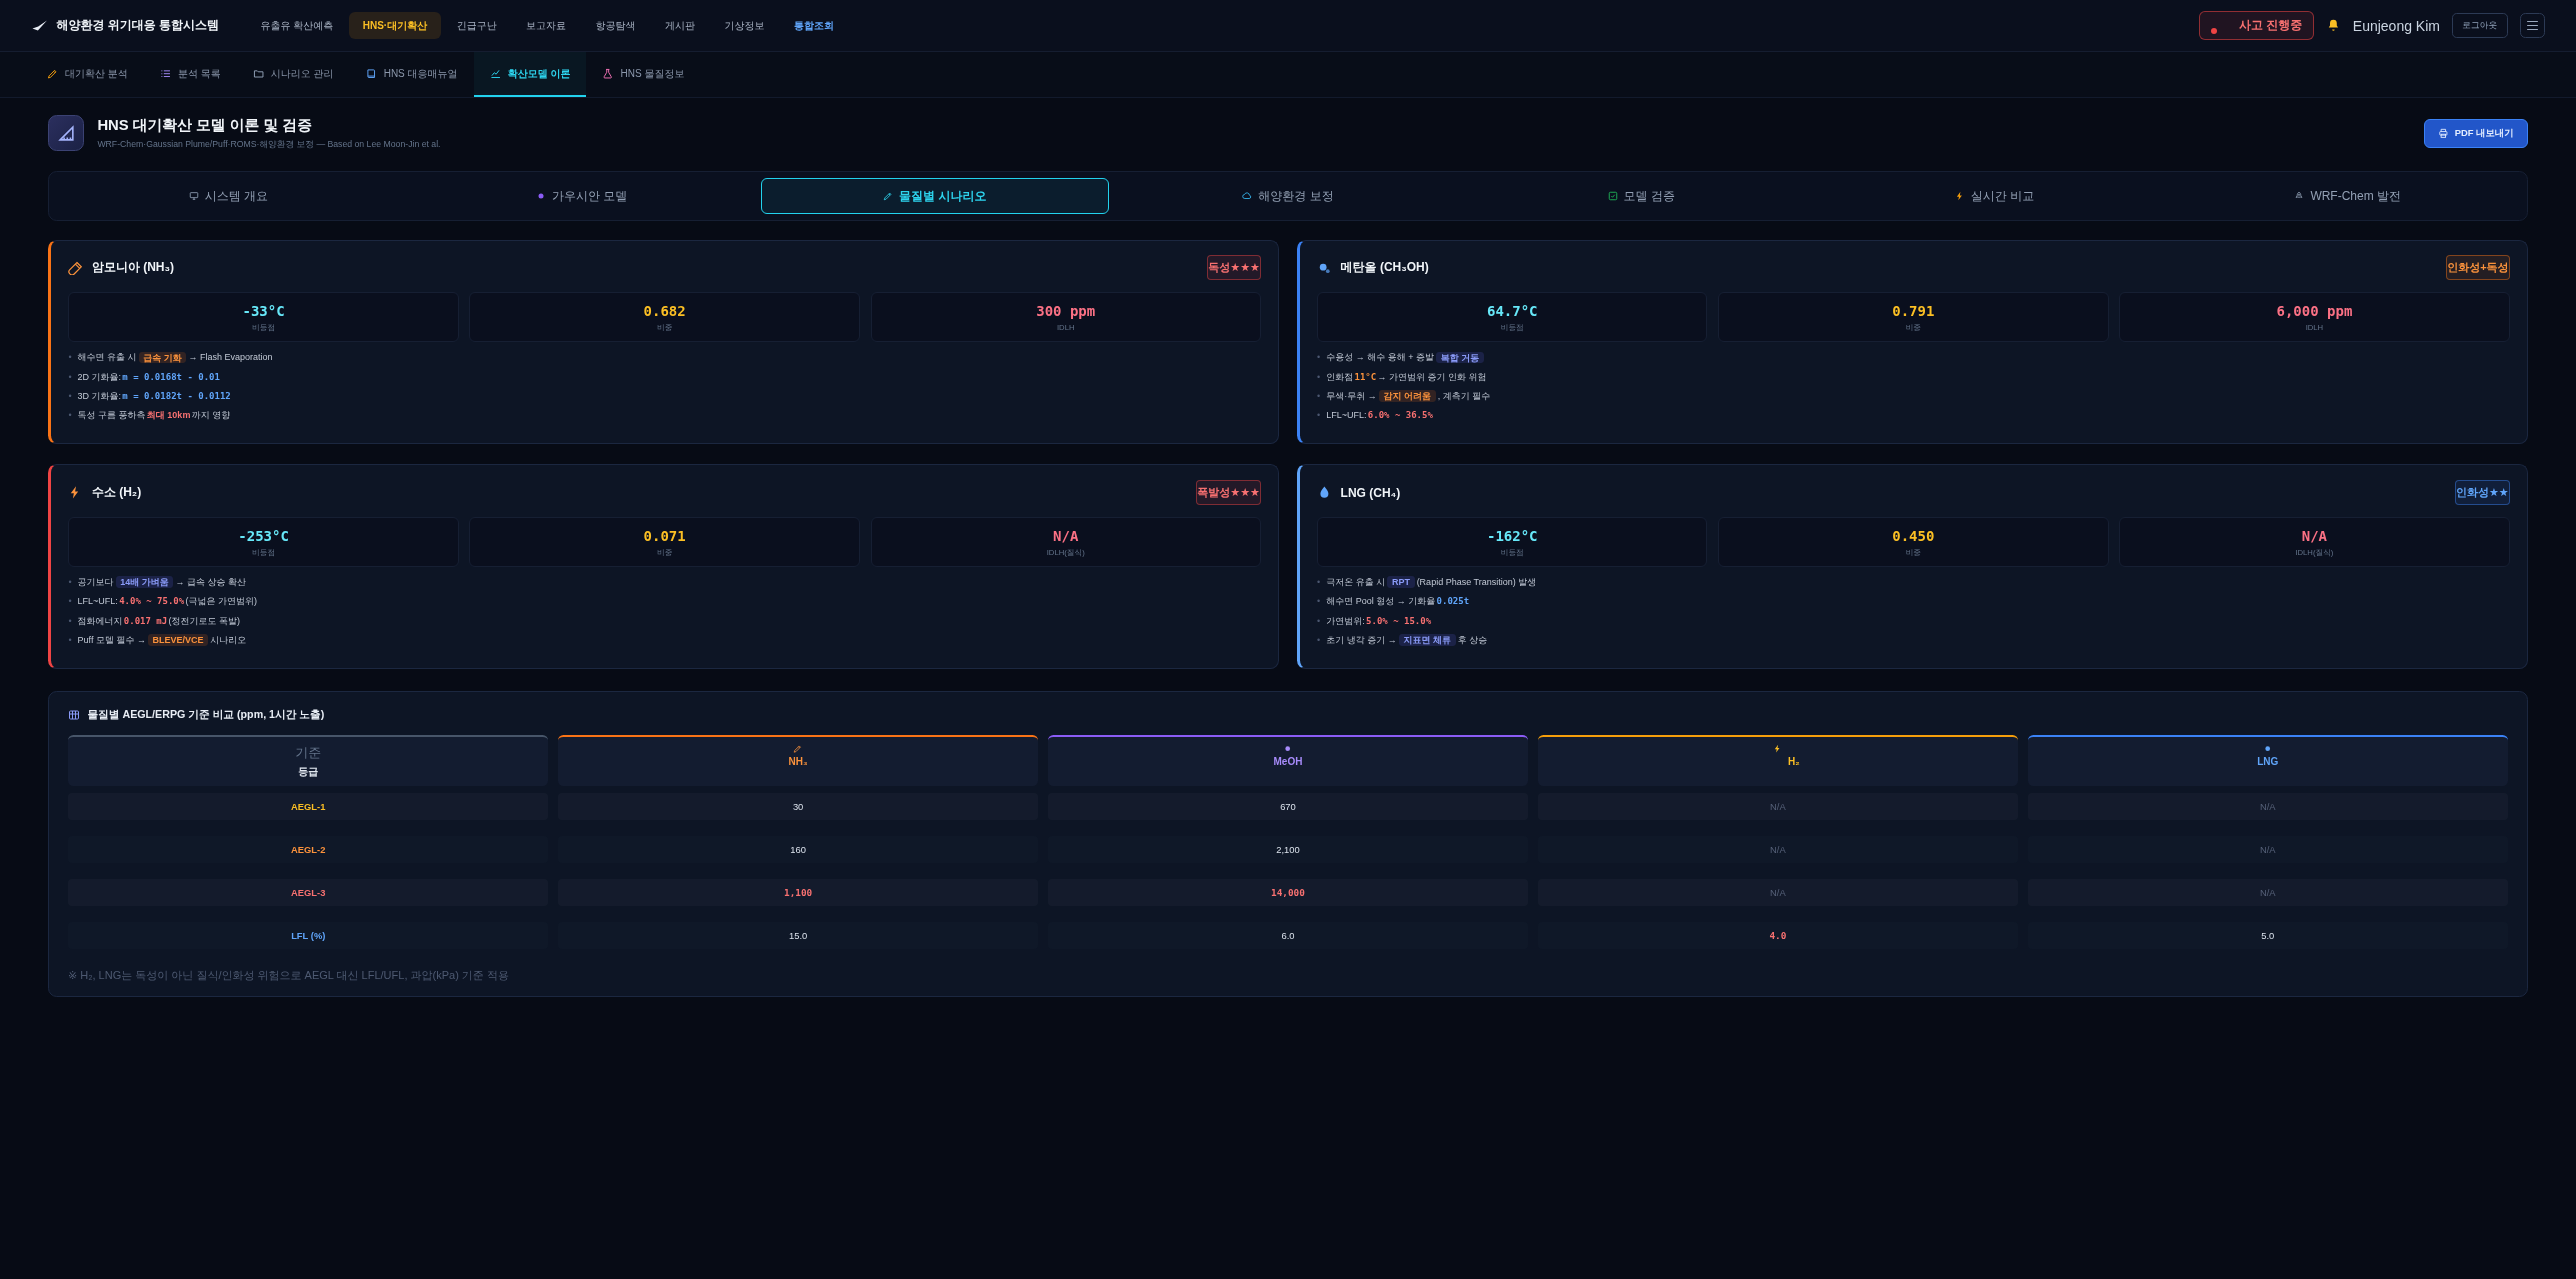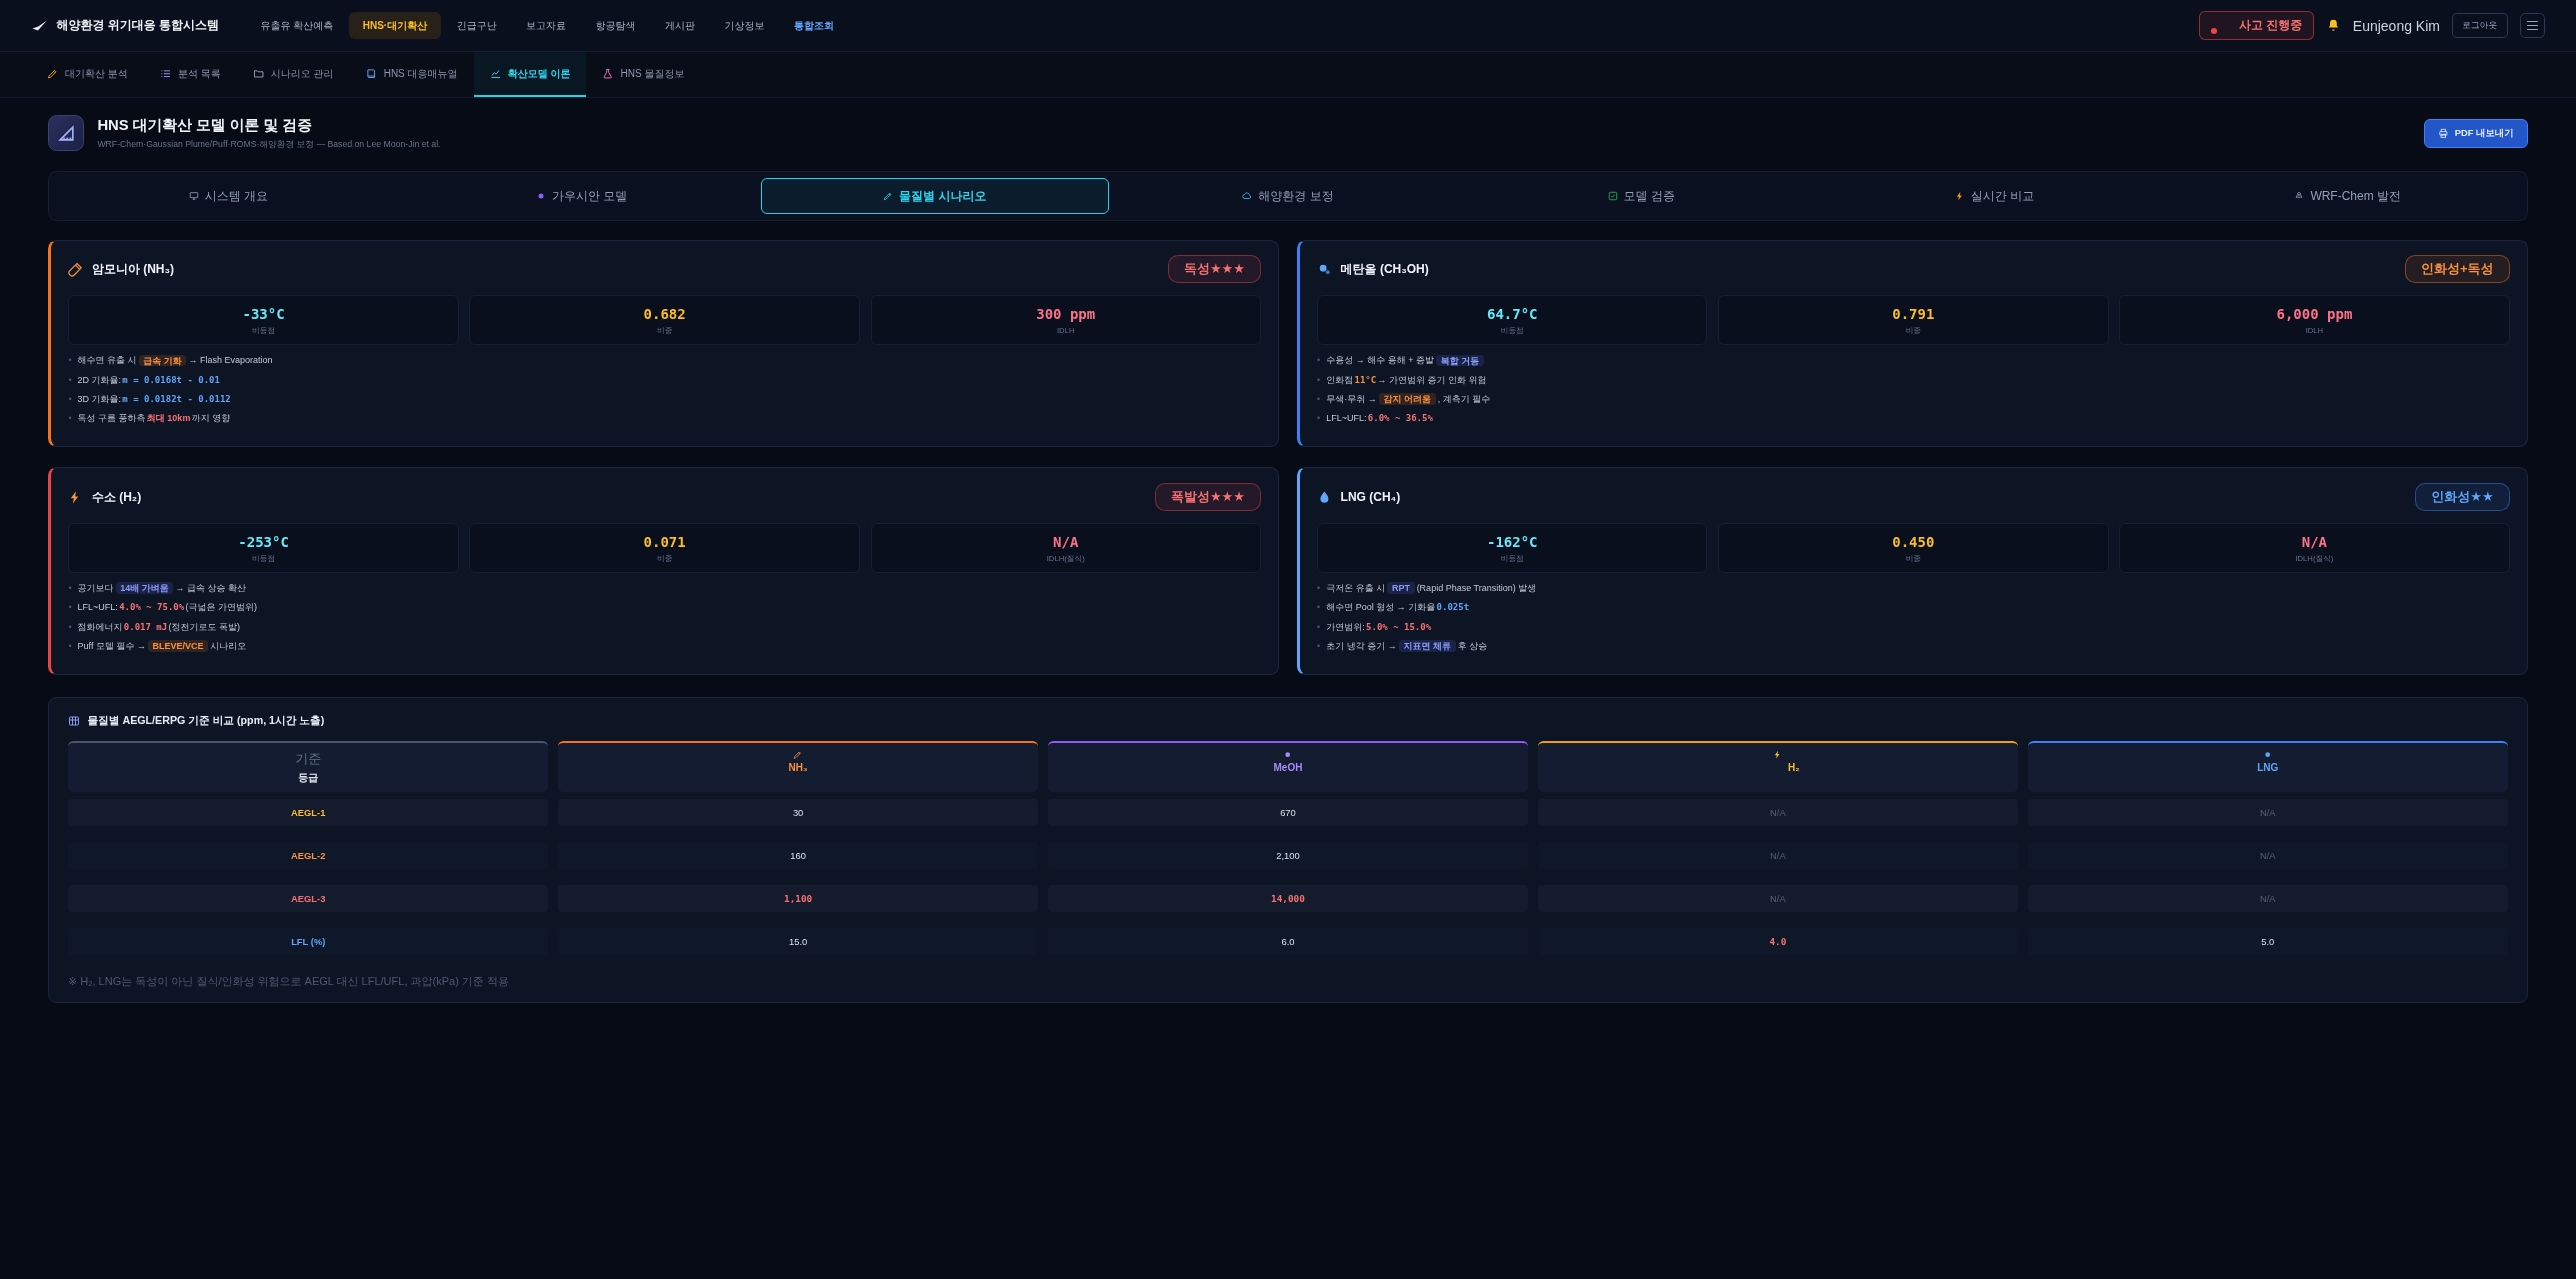--- a/index.html
+++ b/index.html
@@ -46,21 +46,21 @@
   .pill{flex:1;display:flex;align-items:center;justify-content:center;gap:6px;padding:8.7px 0;border:0.7px solid transparent;border-radius:6px;font-size:12px;color:#93a0b4;cursor:pointer;white-space:nowrap}
   .pill .icon{width:10px;height:10px}
   .pill.active{border-color:#22d3ee;background:rgba(34,211,238,.07);color:#2dd4ee;font-weight:700}
 
   
   .cards{margin:19px 48px 0;display:grid;grid-template-columns:1fr 1fr;gap:20px 17.4px}
   .card{background:#0d1525;border:0.7px solid #1b2740;border-left:3.4px solid var(--accent);border-radius:8.7px;padding:14.8px 17.4px}
   .card-head{display:flex;align-items:center;gap:8.7px}
   .card-head .icon{width:14.8px;height:14.8px}
   .card-title{font-size:12px;font-weight:700;color:#f1f5f9}
-  .badge{margin-left:auto;font-size:13px;font-weight:700;padding:4px 15px;border-radius:10px;border:0.7px solid;white-space:nowrap}
+  .badge{margin-left:auto;font-size:11px;font-weight:700;padding:4px 0;border-radius:4px;border:0.7px solid;white-space:nowrap}
   .badge.red{color:#f87171;border-color:rgba(239,68,68,.45);background:rgba(239,68,68,.1)}
   .badge.orange{color:#fb923c;border-color:rgba(249,115,22,.45);background:rgba(249,115,22,.1)}
   .badge.blue{color:#60a5fa;border-color:rgba(59,130,246,.45);background:rgba(59,130,246,.1)}
   .stats{display:grid;grid-template-columns:1fr 1fr 1fr;gap:10.7px;margin:12px 0 9.4px}
   .stat{background:#0a0f1e;border:0.7px solid #161f33;border-radius:6px;text-align:center;padding:9.4px 0 8px}
   .stat-value{font-family:"DejaVu Sans Mono",monospace;font-size:14px;font-weight:700}
   .stat-value.cyan{color:#67e8f9}.stat-value.amber{color:#fbbf24}.stat-value.red{color:#fb7185}
   .stat-label{font-size:7.7px;color:#64748b;margin-top:4px}
   .bullets{list-style:none}
   .bullets li{font-size:9px;color:#c3cad6;margin:5.4px 0;line-height:1.55}

